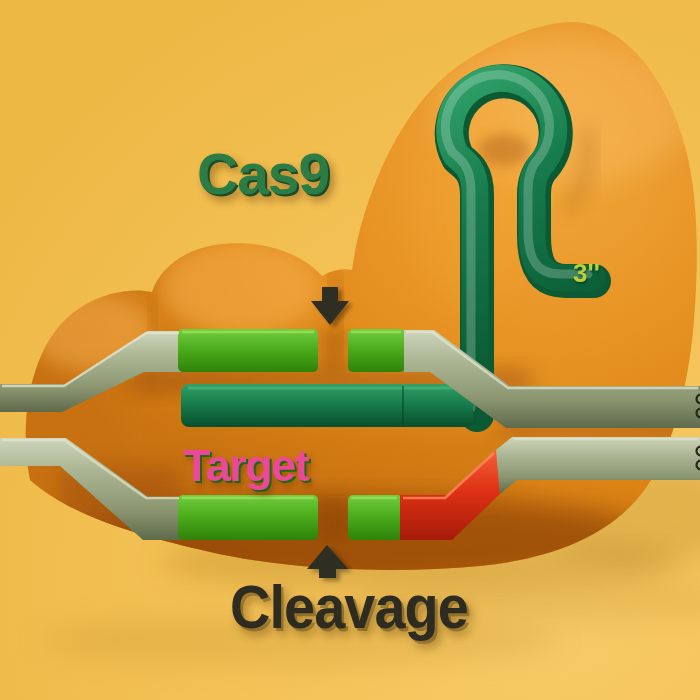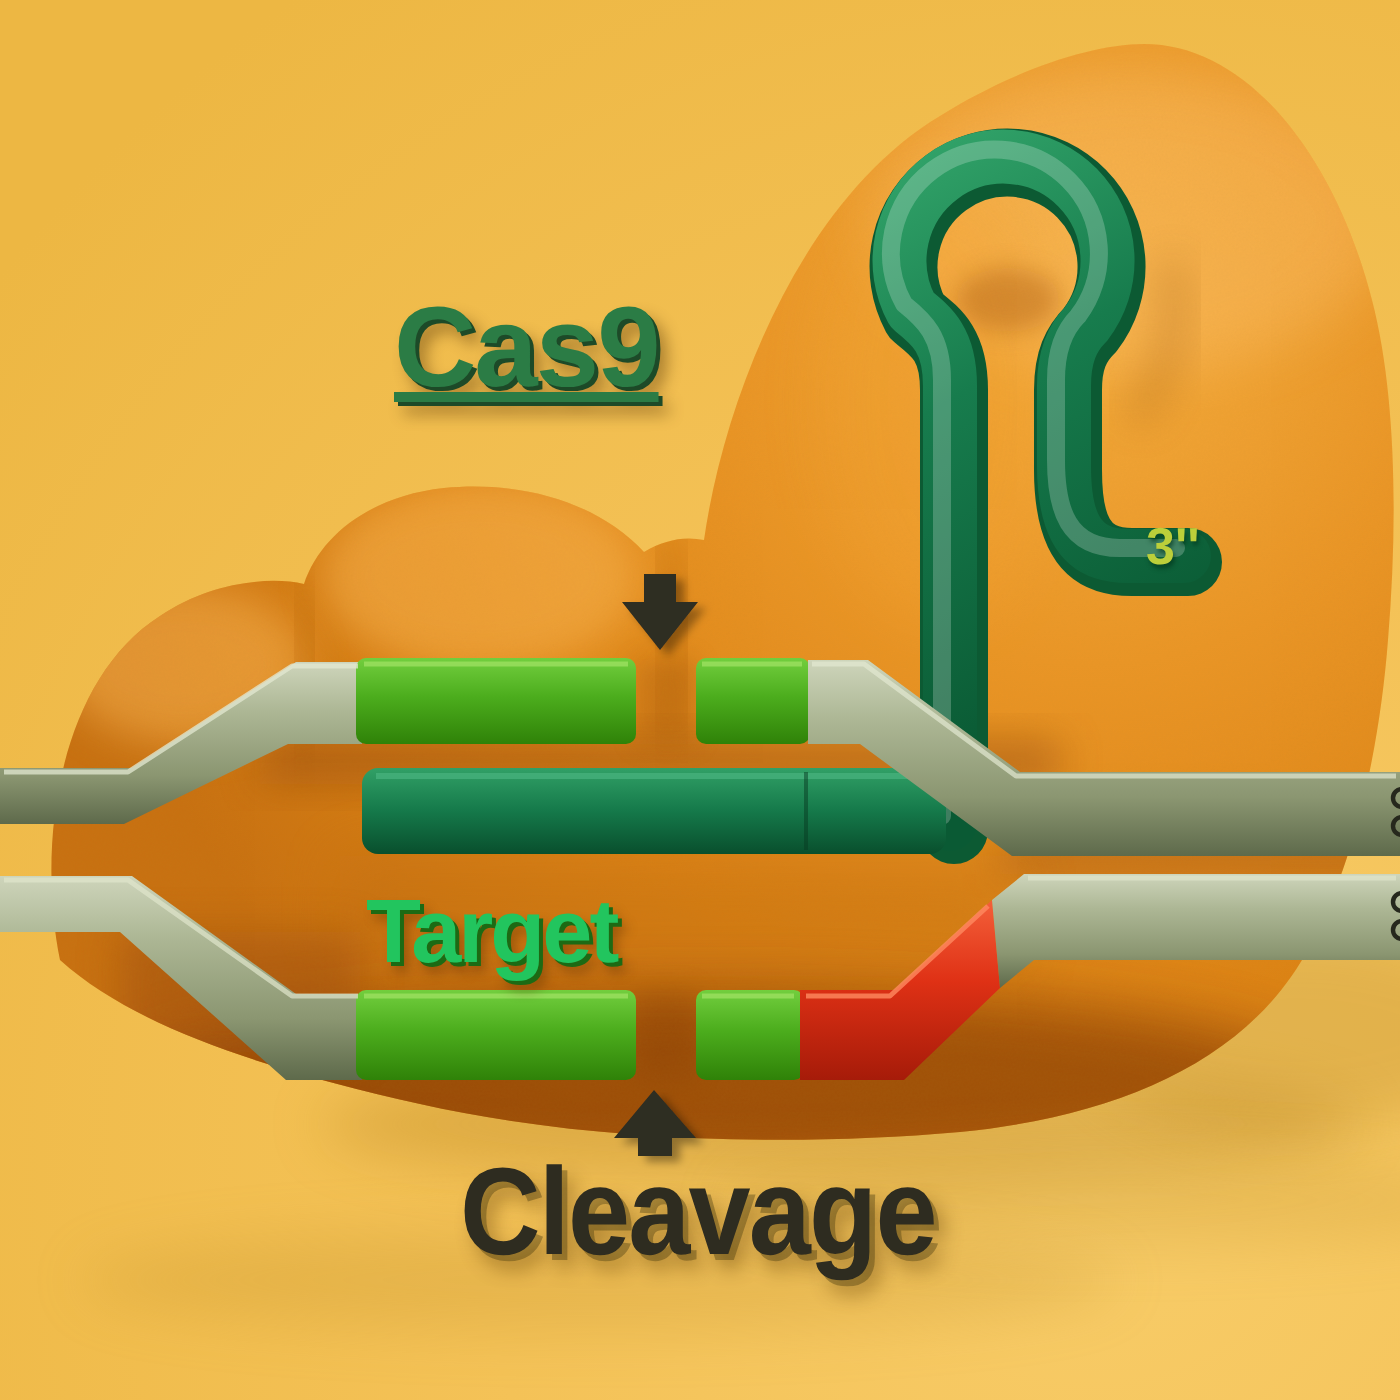--- a/index.html
+++ b/index.html
@@ -1,26 +1,26 @@
 <!DOCTYPE html>
 <html><head>
 <meta charset="utf-8">
 <style>
   html,body{margin:0;padding:0;background:#222;}
   .scene{position:relative;width:700px;height:700px;overflow:hidden;
          font-family:"Liberation Sans","DejaVu Sans",sans-serif;}
   .scene svg{position:absolute;left:0;top:0;}
   .label{position:absolute;font-weight:bold;line-height:1;white-space:nowrap;z-index:5;}
   .cas9{left:197px;top:146px;font-size:57px;letter-spacing:-1px;color:#2b7c45;
-        text-shadow:2px 2px 0 #1d4a28,5px 6px 8px rgba(70,40,0,.45);text-decoration:underline;}
+        text-shadow:2px 2px 0 #1d4a28,5px 6px 8px rgba(70,40,0,.45);}
   .grna{left:540px;top:196px;font-size:56px;letter-spacing:-3px;color:#41564a;
         text-shadow:2px 2px 0 #27332a,5px 6px 8px rgba(70,40,0,.4);}
   .threeprime{left:573px;top:260px;font-size:26px;color:#bccf3a;
         text-shadow:1px 2px 2px rgba(0,50,25,.6);}
-  .target{left:183px;top:443px;font-size:45px;letter-spacing:-1.5px;color:#22c55e;
+  .target{left:183px;top:443px;font-size:45px;letter-spacing:-1.5px;color:#ec4899;
         text-shadow:2px 2px 0 #1d6a14,4px 5px 6px rgba(80,40,0,.4);}
   .cleavage{left:230px;top:576px;font-size:62px;letter-spacing:-1px;color:#2e2c20;
         transform:scale(.9,1);transform-origin:left top;
         text-shadow:3px 3px 0 rgba(55,45,10,.35),6px 7px 10px rgba(90,55,5,.45);}
 </style>
 </head>
 <body>
 
 <div class="scene">
 <svg width="700" height="700" viewBox="0 0 700 700">

